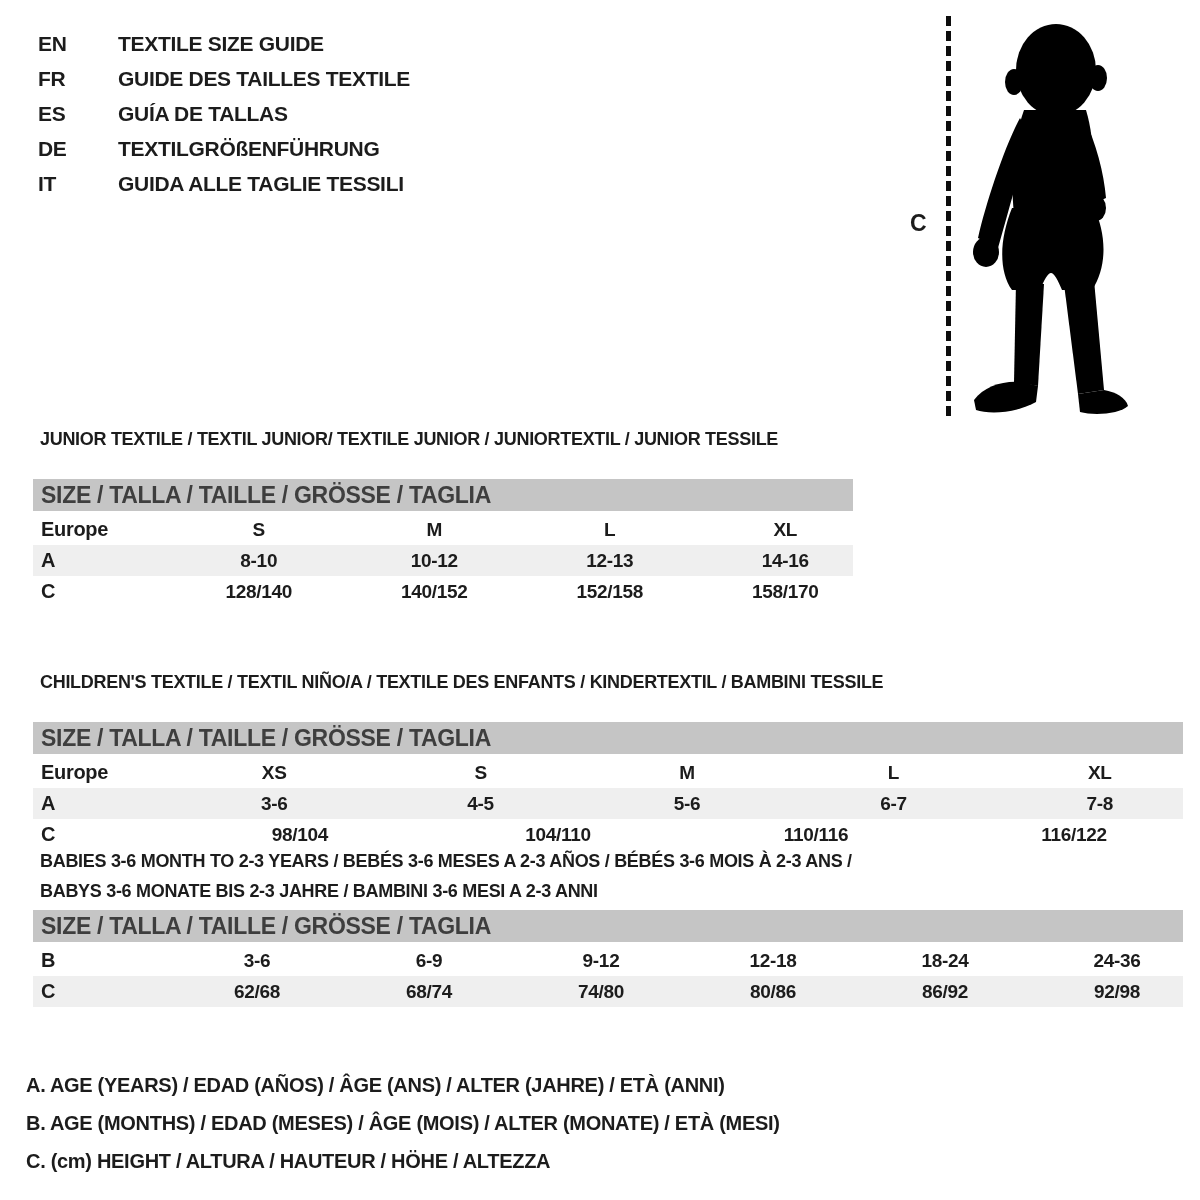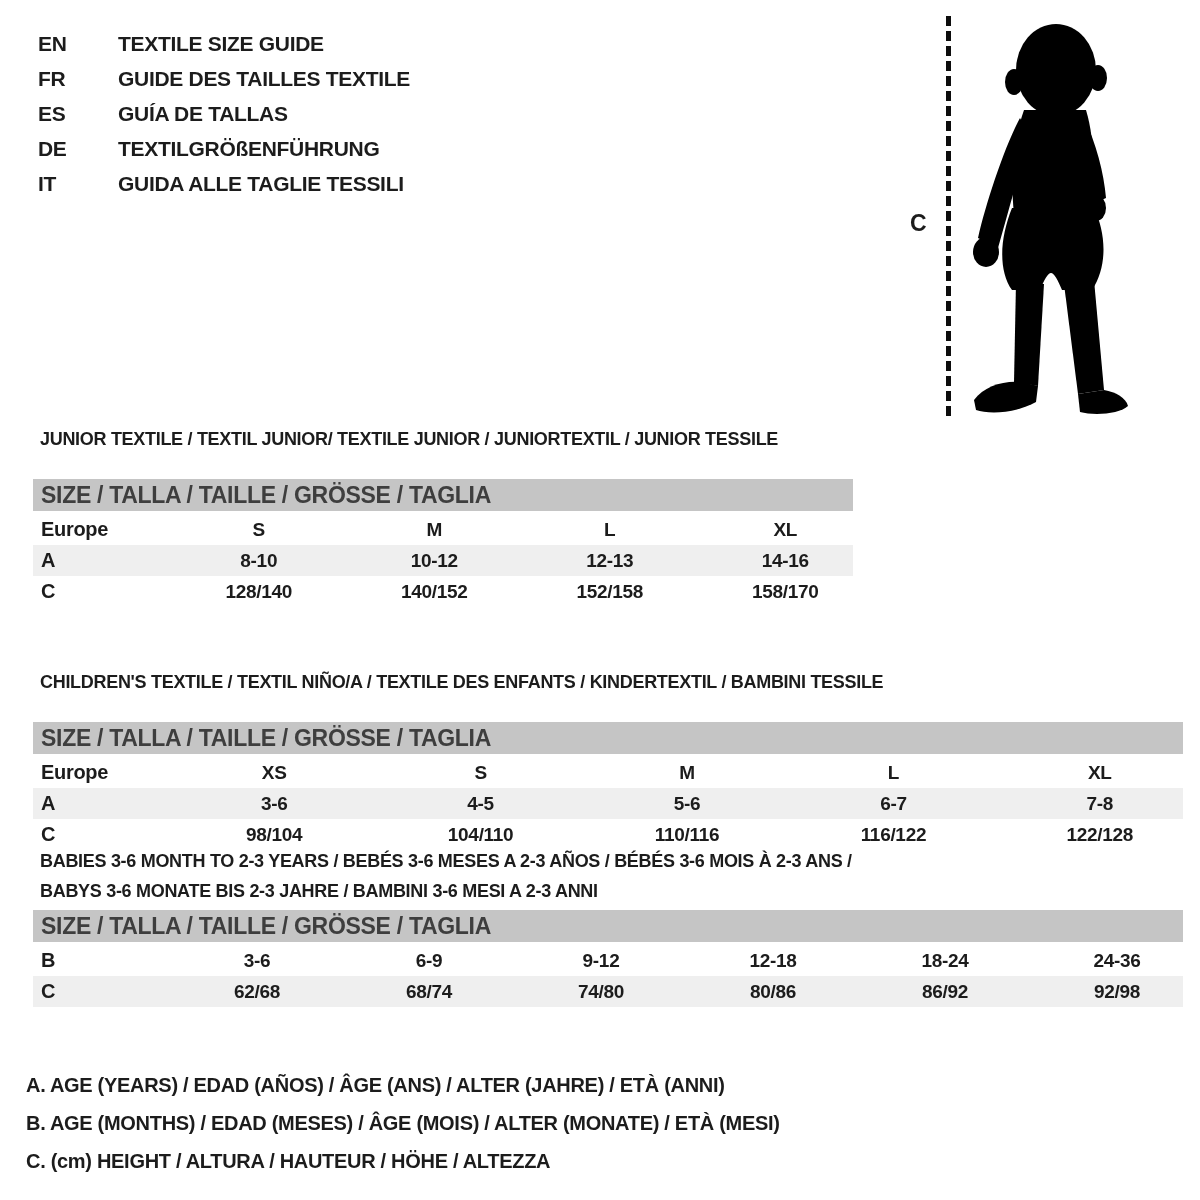--- a/index.html
+++ b/index.html
@@ -133,21 +133,20 @@
           <div class="cell value-cell">5-6</div>
           <div class="cell value-cell">6-7</div>
           <div class="cell value-cell">7-8</div>
         </div>
         <div class="table-row">
           <div class="cell label-cell">C</div>
           <div class="cell value-cell">98/104</div>
           <div class="cell value-cell">104/110</div>
           <div class="cell value-cell">110/116</div>
           <div class="cell value-cell">116/122</div>
-          <div class="cell value-cell">122/128</div>
         </div>
       </div>
     </section>
     <section class="size-section">
       <div class="section-title">
         <div class="title-line">BABIES 3-6 MONTH TO 2-3 YEARS / BEBÉS 3-6 MESES A 2-3 AÑOS / BÉBÉS 3-6 MOIS À 2-3 ANS /</div>
         <div class="title-line">BABYS 3-6 MONATE BIS 2-3 JAHRE / BAMBINI 3-6 MESI A 2-3 ANNI</div>
       </div>
       <div class="size-table">
         <div class="table-header-bar">SIZE / TALLA / TAILLE / GRÖSSE / TAGLIA</div>

